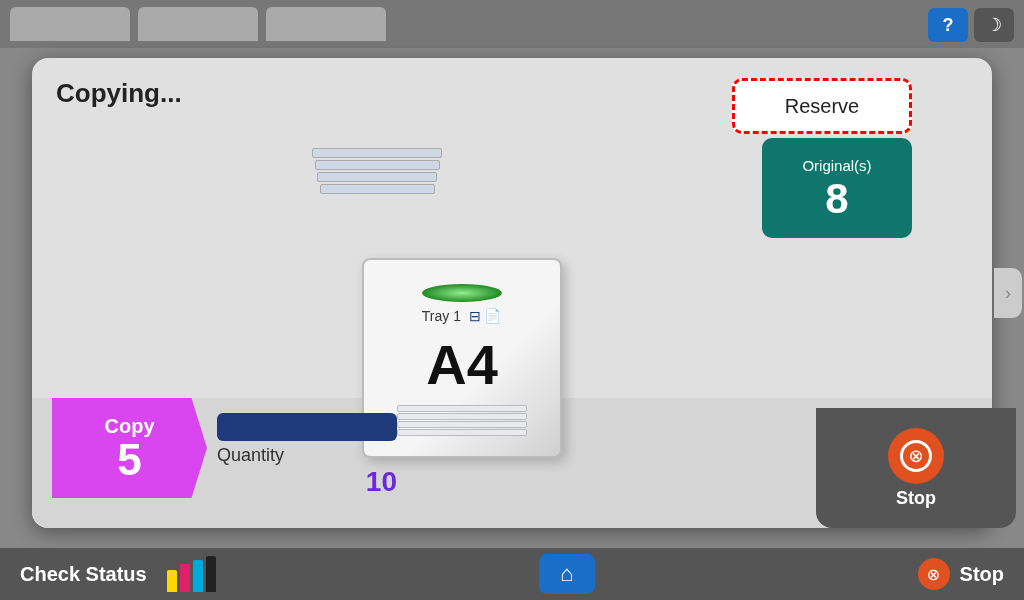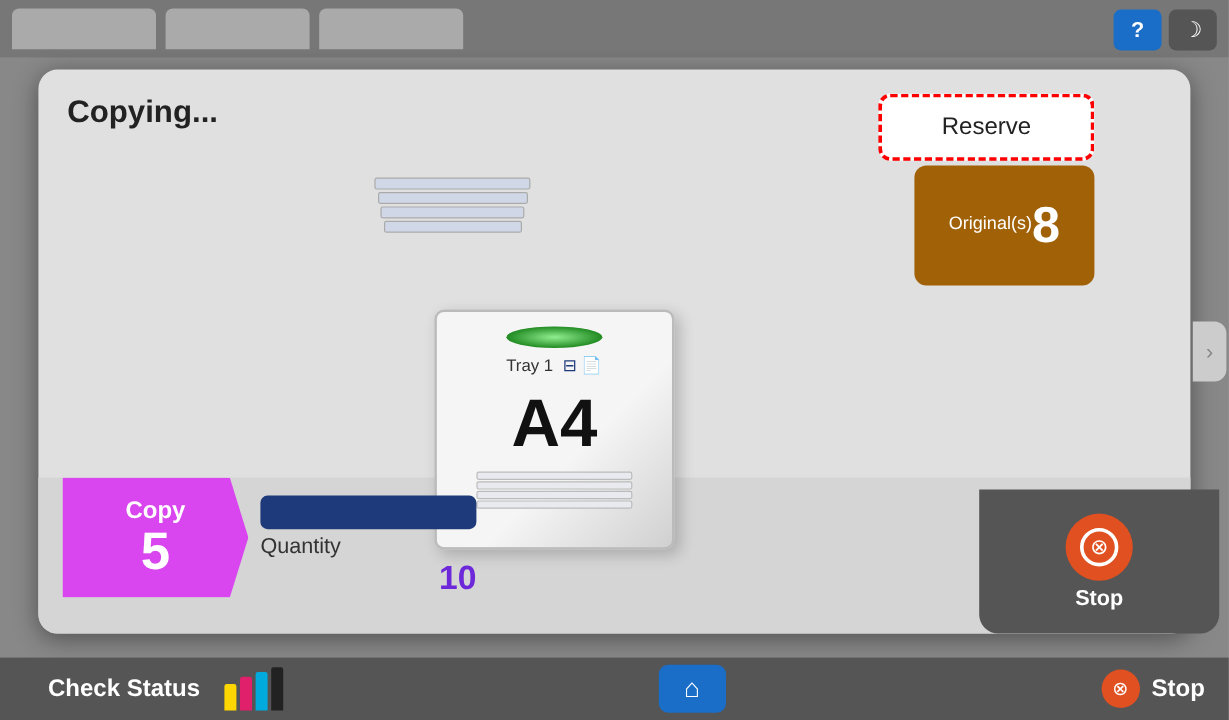--- a/index.html
+++ b/index.html
@@ -110,24 +110,24 @@
       cursor: pointer;
     }
 
     
     .originals-box {
       position: absolute;
       top: 80px;
       right: 80px;
       width: 150px;
       height: 100px;
-      background: #a16207;
+      background: #0f766e;
       border-radius: 10px;
       display: flex;
-      flex-direction: row;
+      flex-direction: column;
       align-items: center;
       justify-content: center;
       color: white;
     }
     .originals-label {
       font-size: 15px;
       margin-bottom: 4px;
     }
     .originals-count {
       font-size: 42px;
@@ -163,21 +163,21 @@
       left: 330px;
       width: 200px;
       height: 200px;
       background: linear-gradient(135deg, #f5f5f5 60%, #d0d0d0 100%);
       border: 2px solid #bbb;
       border-radius: 8px;
       display: flex;
       flex-direction: column;
       align-items: center;
       justify-content: flex-start;
-      padding-top: 12px;
+      padding-top: 24px;
       box-shadow: 4px 4px 12px rgba(0,0,0,0.2);
     }
     .tray-top-glow {
       width: 80px;
       height: 18px;
       background: radial-gradient(ellipse at center, #90ee90 0%, #228B22 70%, transparent 100%);
       border-radius: 50%;
       margin-bottom: 6px;
     }
     .tray-header {
@@ -349,21 +349,20 @@
       left: 0;
       display: flex;
       align-items: center;
       padding: 0 20px;
       gap: 20px;
     }
     .check-status {
       font-size: 20px;
       color: white;
       font-weight: bold;
-      margin-left: 20px;
     }
     .ink-icon {
       display: flex;
       gap: 3px;
       align-items: flex-end;
     }
     .ink-bar {
       width: 10px;
       border-radius: 2px 2px 0 0;
     }

